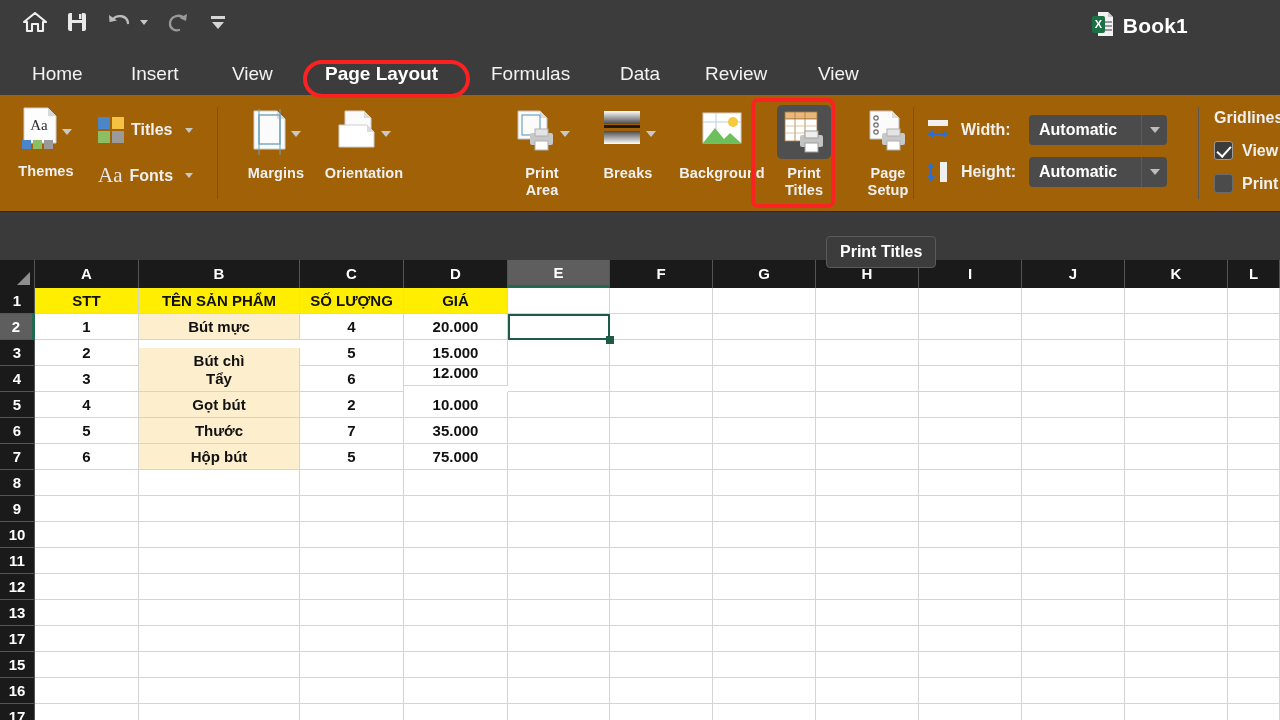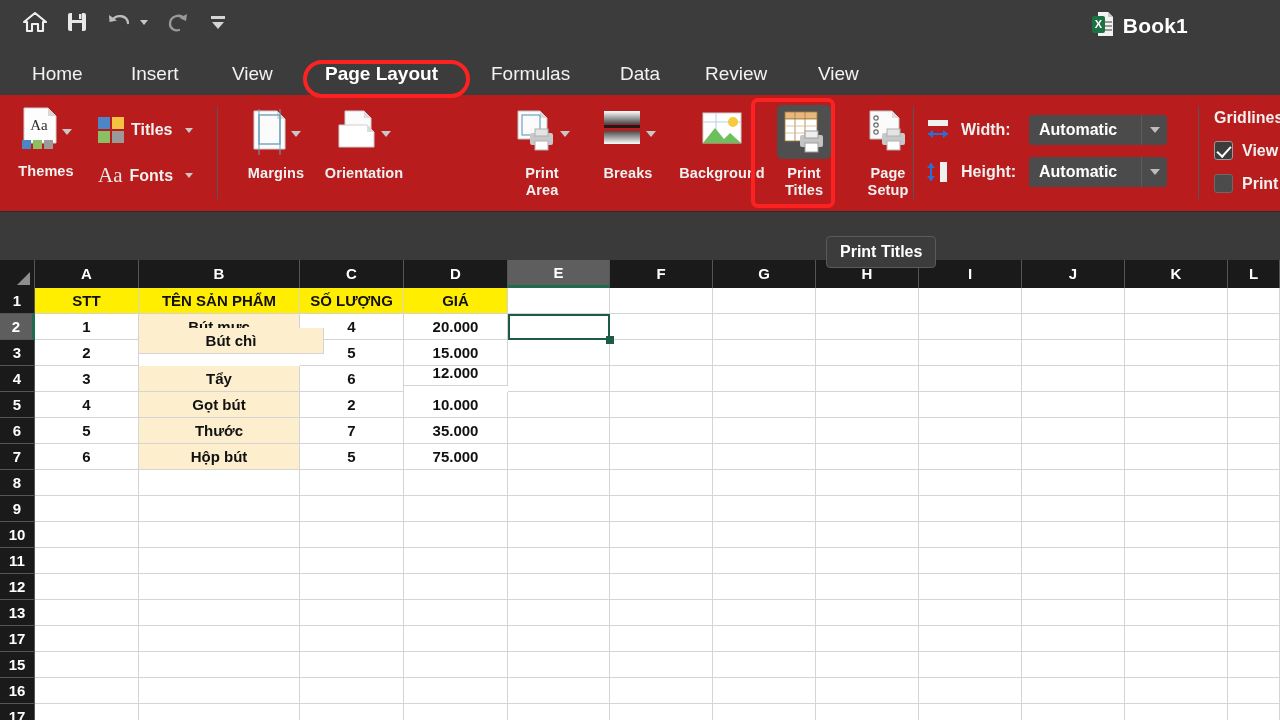--- a/index.html
+++ b/index.html
@@ -32,21 +32,21 @@
   }
   .tab {
     position: absolute; top: 0; height: 43px; line-height: 43px;
     color: #f2f2f2; font-size: 19px; cursor: pointer; white-space: nowrap;
   }
   .tab.active { font-weight: bold; color: #ffffff; }
 
   
   .ribbon {
     position: absolute; top: 95px; left: 0; width: 1280px; height: 117px;
-    background: #b91c1c;
+    background: #a16207;
     border-bottom: 1px solid #2a2a2a;
   }
   .rgroup { position: absolute; top: 0; height: 117px; }
   .sep { position: absolute; top: 12px; width: 1px; height: 92px; background: #575757; }
 
   .ritem {
     position: absolute; display: flex; flex-direction: column; align-items: center;
     cursor: pointer; width: 92px;
   }
   .ritem .icowrap { display: flex; align-items: flex-start; justify-content: center; gap: 2px; height: 56px; }
@@ -490,21 +490,21 @@
         <div class="cell" style="left: 369px; top: 26px; width: 104px; height: 26px;">20.000</div>
         <div class="cell" style="left: 473px; top: 26px; width: 102px; height: 26px;"></div>
         <div class="cell" style="left: 575px; top: 26px; width: 103px; height: 26px;"></div>
         <div class="cell" style="left: 678px; top: 26px; width: 103px; height: 26px;"></div>
         <div class="cell" style="left: 781px; top: 26px; width: 103px; height: 26px;"></div>
         <div class="cell" style="left: 884px; top: 26px; width: 103px; height: 26px;"></div>
         <div class="cell" style="left: 987px; top: 26px; width: 103px; height: 26px;"></div>
         <div class="cell" style="left: 1090px; top: 26px; width: 103px; height: 26px;"></div>
         <div class="cell" style="left: 1193px; top: 26px; width: 52px; height: 26px;"></div>
         <div class="cell" style="left: 0px; top: 52px; width: 104px; height: 26px;">2</div>
-        <div class="cell fillB" style="left: 104px; top: 40px; width: 185px; height: 26px;">Bút chì</div>
+        <div class="cell fillB" style="left: 104px; top: 60px; width: 161px; height: 26px;">Bút chì</div>
         <div class="cell" style="left: 265px; top: 52px; width: 104px; height: 26px;">5</div>
         <div class="cell" style="left: 369px; top: 52px; width: 104px; height: 26px;">15.000</div>
         <div class="cell" style="left: 473px; top: 52px; width: 102px; height: 26px;"></div>
         <div class="cell" style="left: 575px; top: 52px; width: 103px; height: 26px;"></div>
         <div class="cell" style="left: 678px; top: 52px; width: 103px; height: 26px;"></div>
         <div class="cell" style="left: 781px; top: 52px; width: 103px; height: 26px;"></div>
         <div class="cell" style="left: 884px; top: 52px; width: 103px; height: 26px;"></div>
         <div class="cell" style="left: 987px; top: 52px; width: 103px; height: 26px;"></div>
         <div class="cell" style="left: 1090px; top: 52px; width: 103px; height: 26px;"></div>
         <div class="cell" style="left: 1193px; top: 52px; width: 52px; height: 26px;"></div>

